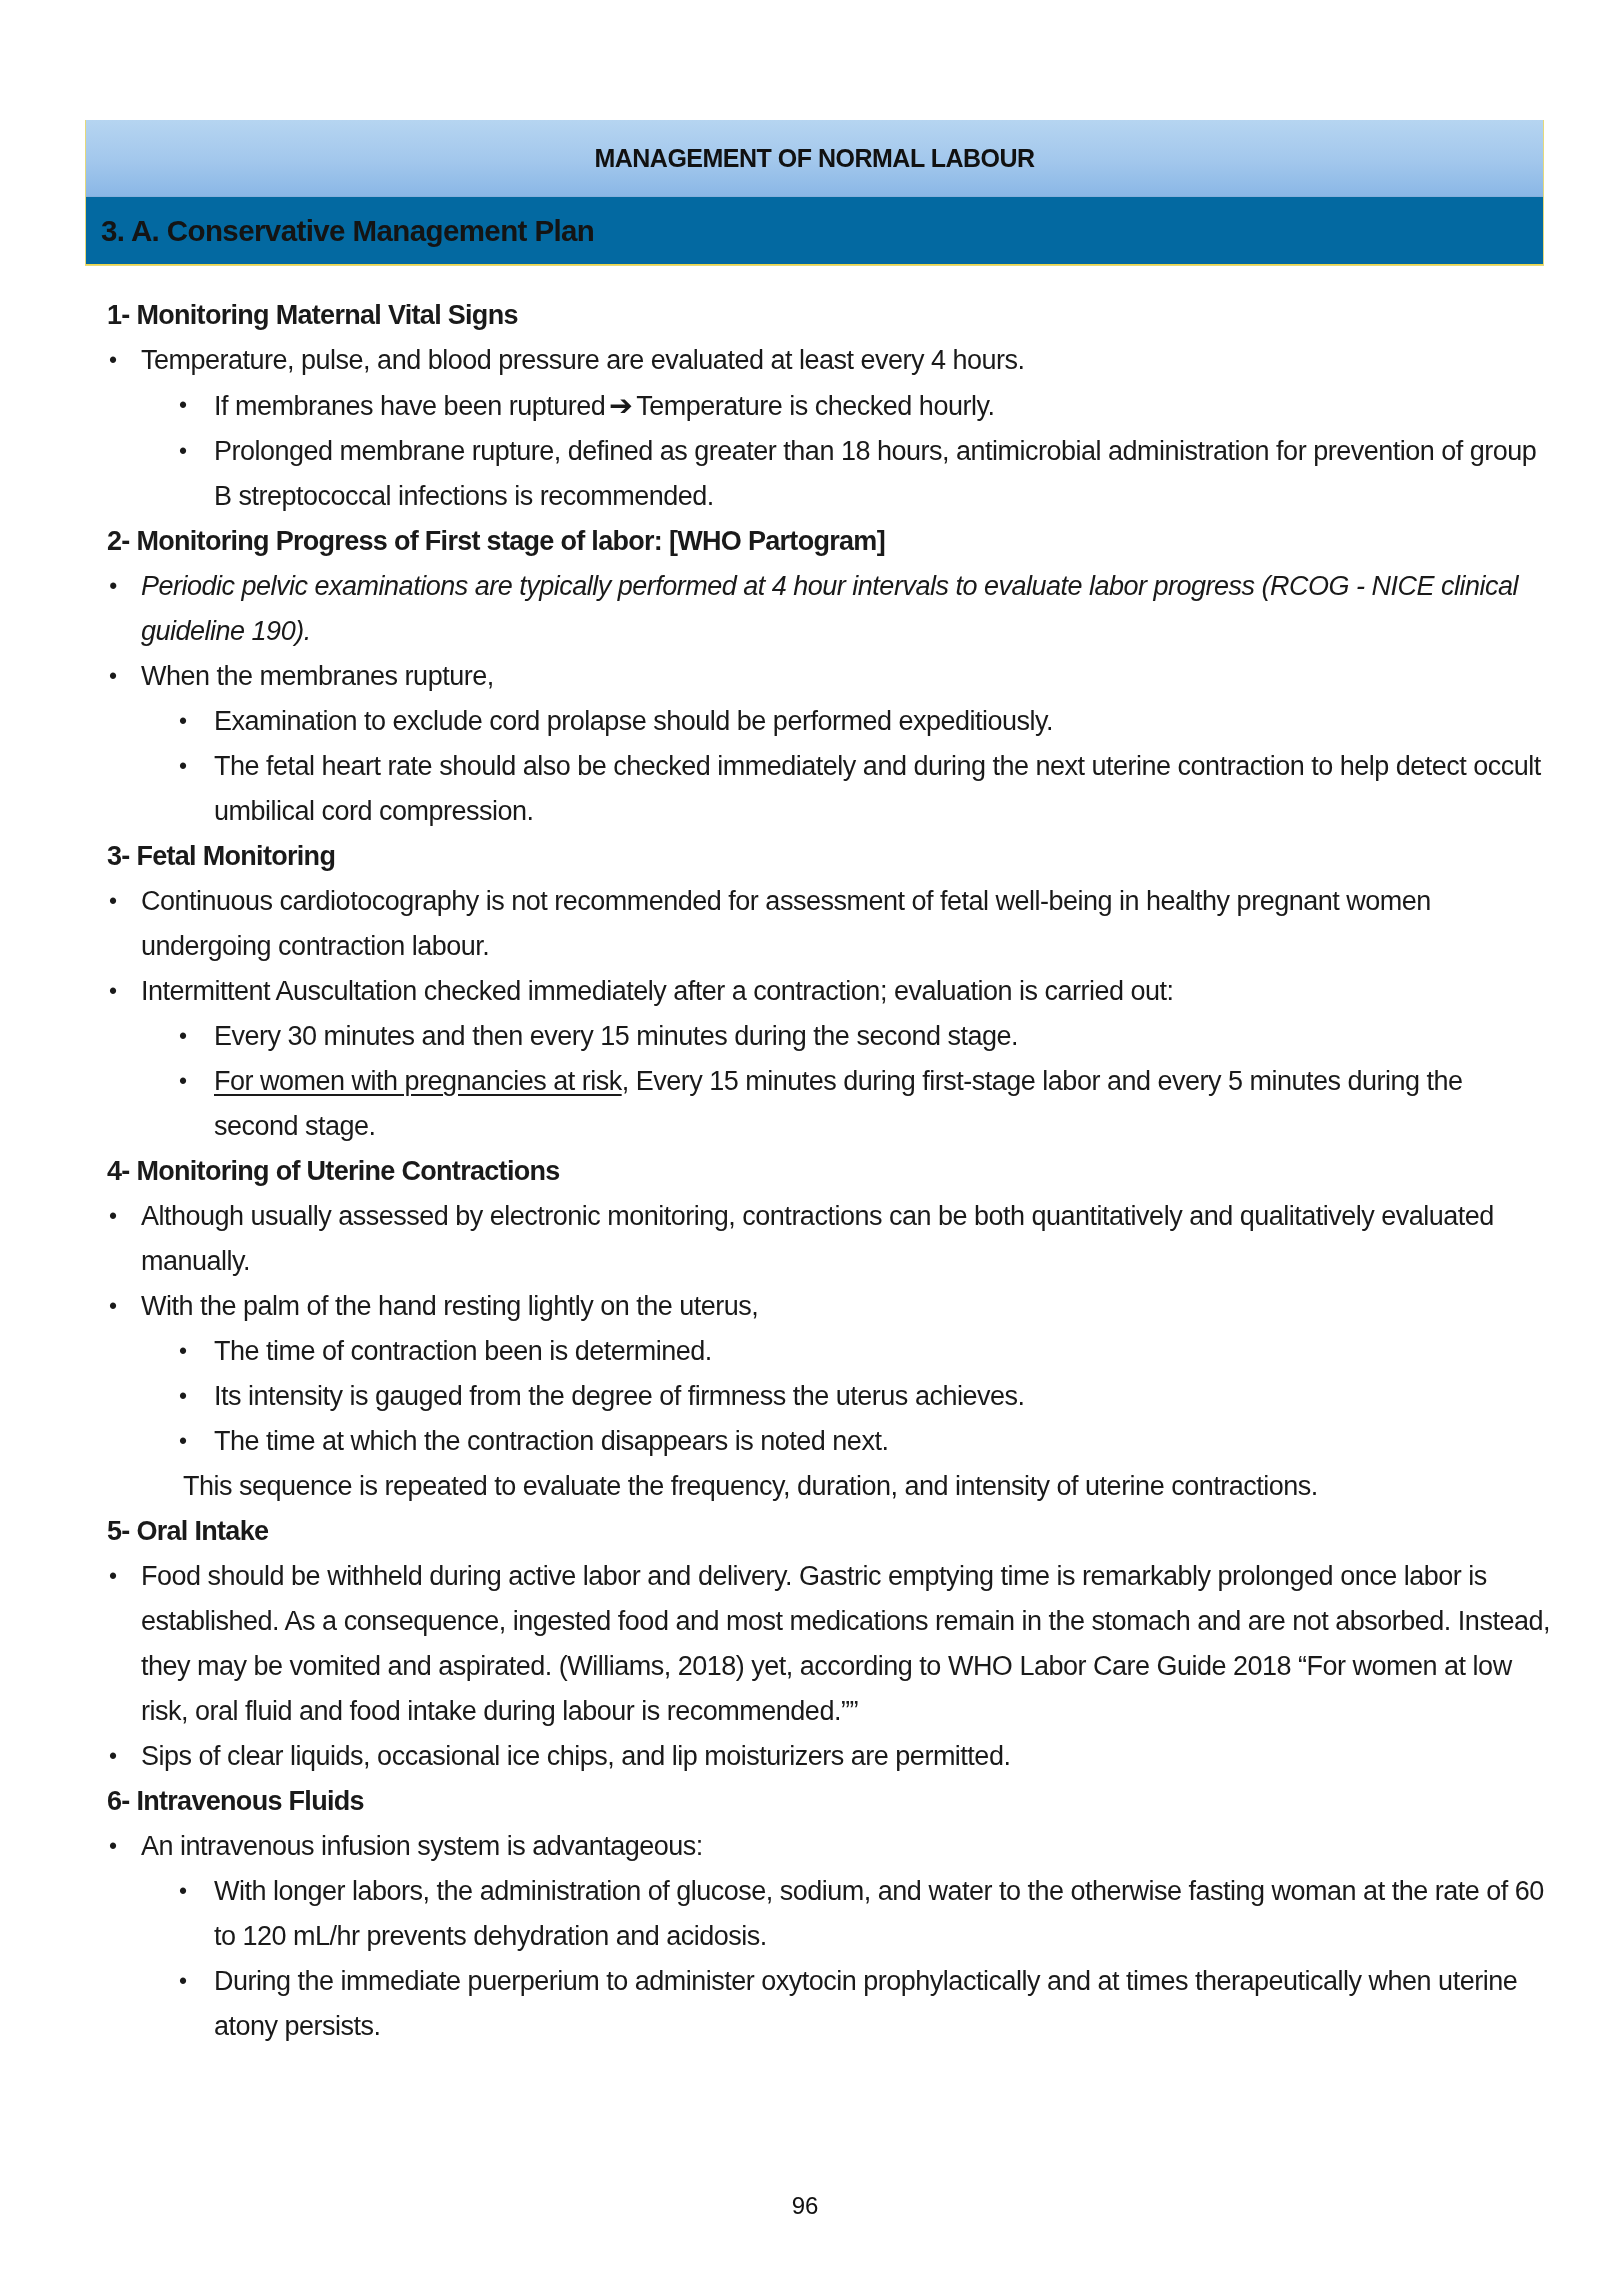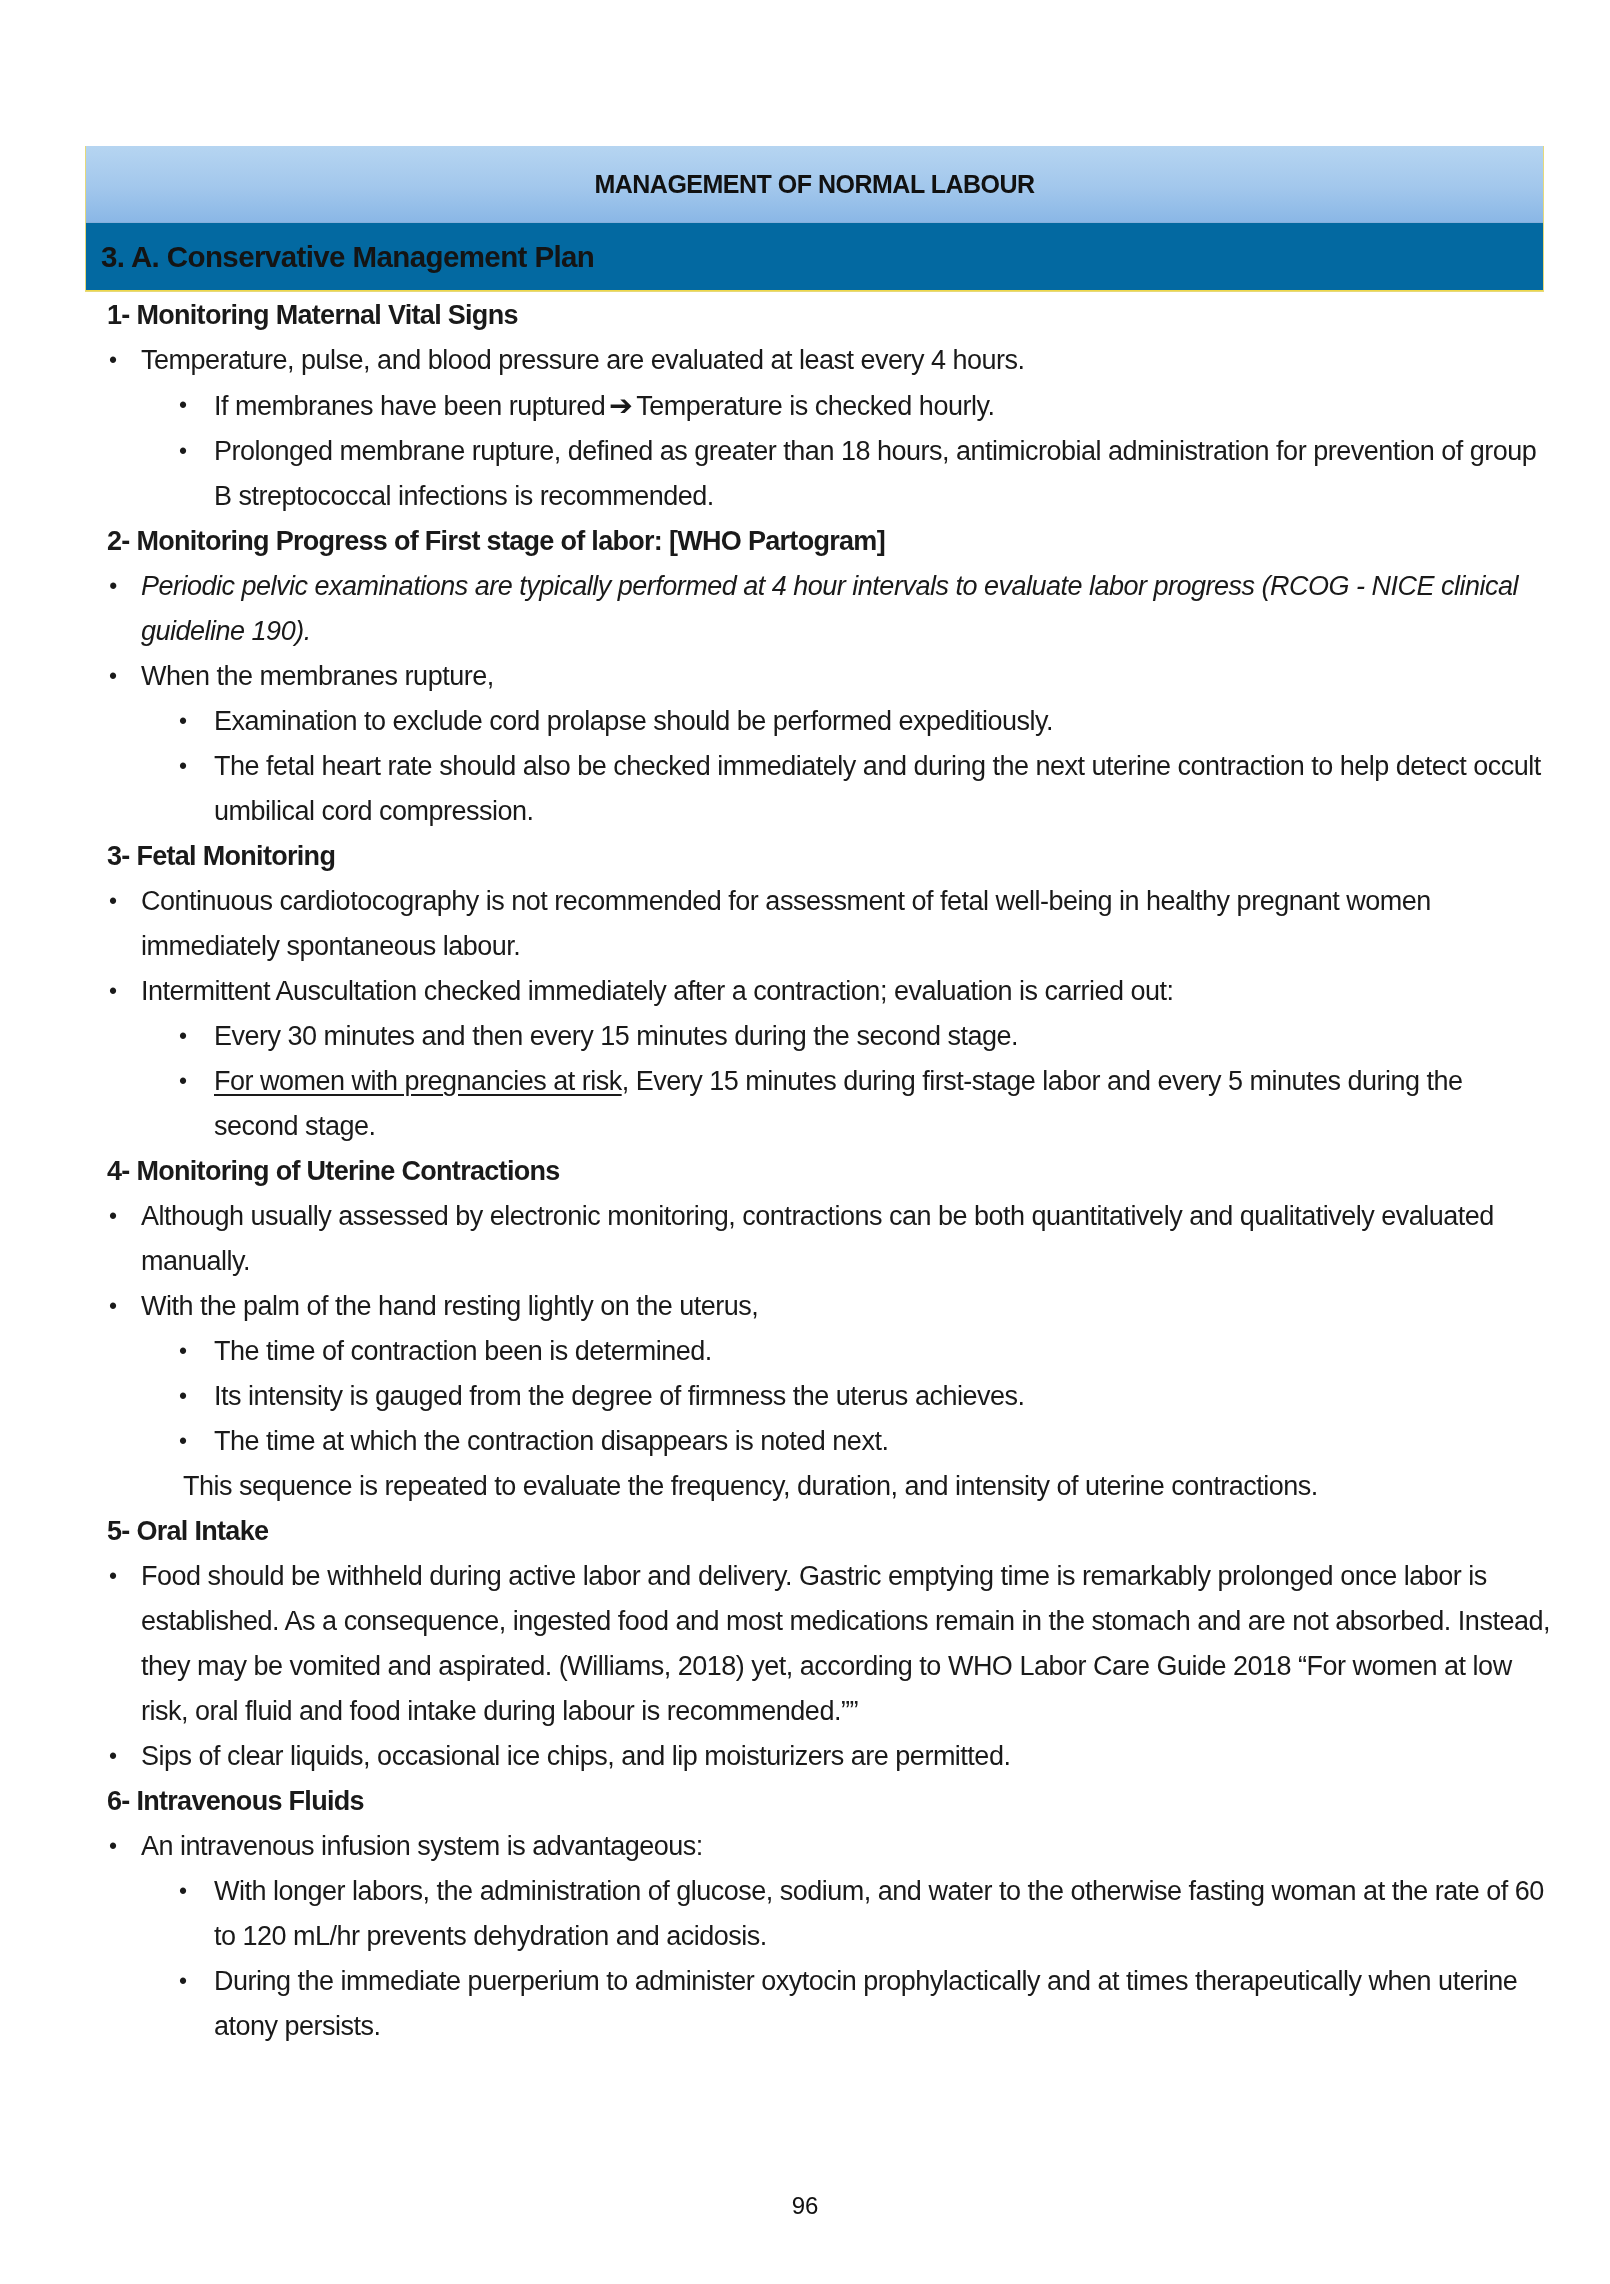--- a/index.html
+++ b/index.html
@@ -2,21 +2,21 @@
 <html style="font-size:15px"><head>
 <meta charset="utf-8">
 <style>
   html, body { margin: 0; padding: 0; background: #ffffff; }
   body {
     width: 1610px; height: 2285px; position: relative; overflow: hidden;
     font-family: "Liberation Sans", "DejaVu Sans", sans-serif;
     color: #1a1a1a;
   }
   .header-box {
-    position: absolute; left: 85px; top: 146px; width: 1457px;
+    position: absolute; left: 85px; top: 120px; width: 1457px;
     border: 1px solid #e6d97a; border-top: none;
   }
   .title-bar {
     height: 76px;
     background: linear-gradient(to bottom, #b6d5f1 0%, #a2c7ec 55%, #8ab7e6 100%);
     display: flex; align-items: center; justify-content: center;
     border-bottom: 1px solid #86b0dc;
   }
   .title-bar span {
     font-weight: bold; font-size: 25px; letter-spacing: -0.5px; color: #111;
@@ -92,21 +92,21 @@
     <span>Examination to exclude cord prolapse should be performed expeditiously.</span>
   </div>
   <div class="b2">
     <span class="dot">•</span>
     <span>The fetal heart rate should also be checked immediately and during the next uterine contraction to help detect occult umbilical cord compression.</span>
   </div>
 
   <div class="h">3- Fetal Monitoring</div>
   <div class="b1">
     <span class="dot">•</span>
-    <span>Continuous cardiotocography is not recommended for assessment of fetal well-being in healthy pregnant women immediately spontaneous labour.</span>
+    <span>Continuous cardiotocography is not recommended for assessment of fetal well-being in healthy pregnant women undergoing contraction labour.</span>
   </div>
   <div class="b1">
     <span class="dot">•</span>
     <span>Intermittent Auscultation checked immediately after a contraction; evaluation is carried out:</span>
   </div>
   <div class="b2">
     <span class="dot">•</span>
     <span>Every 30 minutes and then every 15 minutes during the second stage.</span>
   </div>
   <div class="b2">

